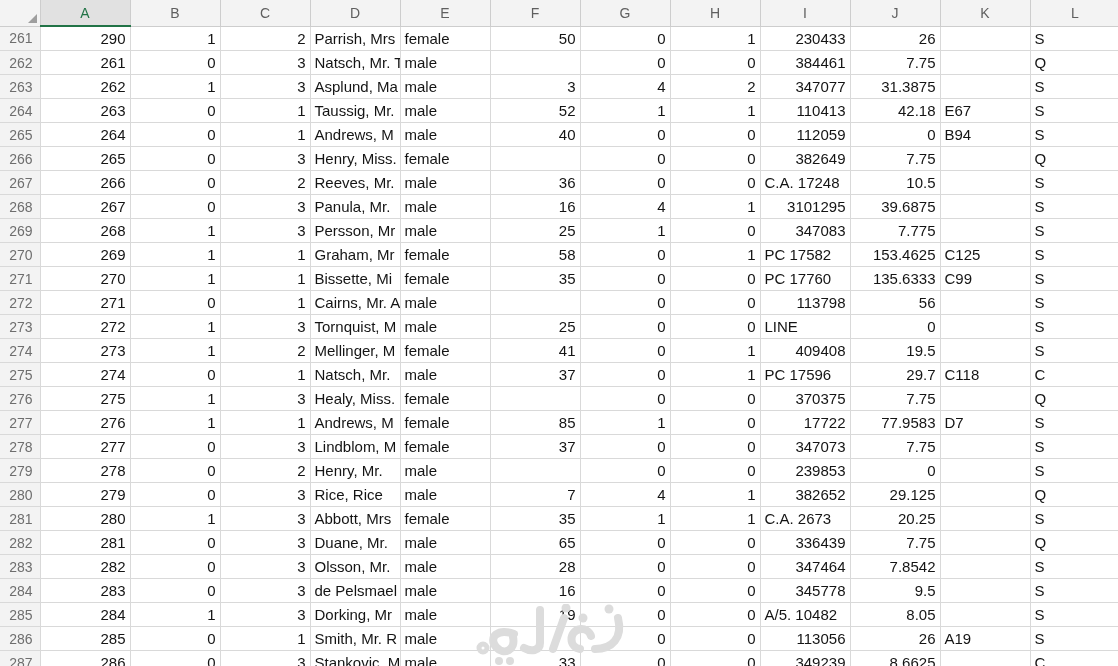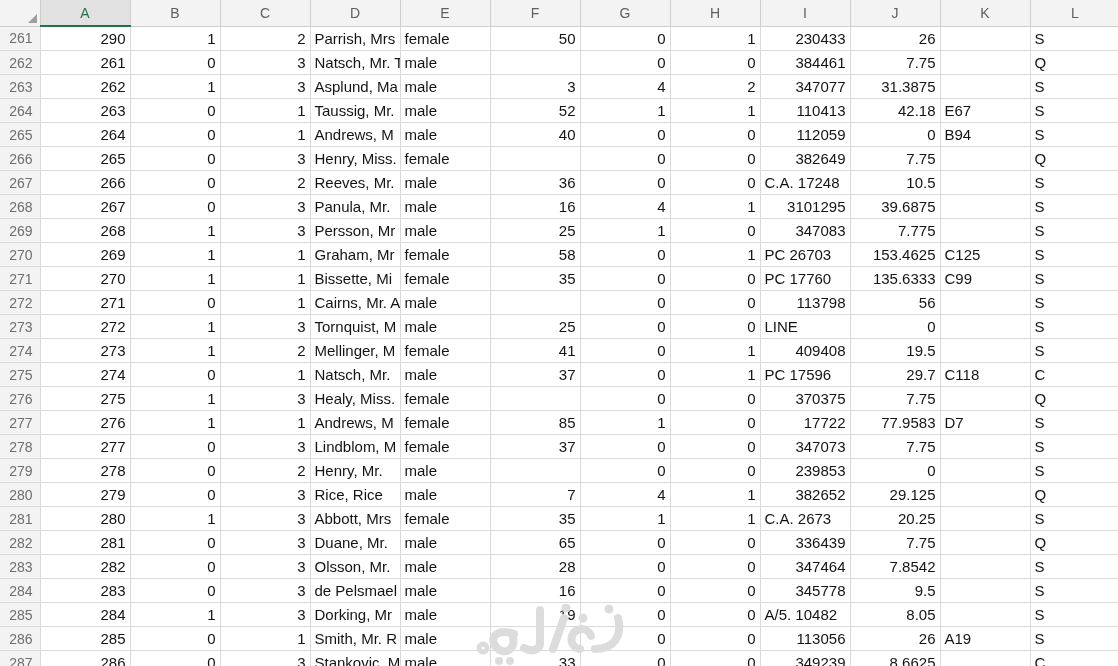--- a/index.html
+++ b/index.html
@@ -262,21 +262,21 @@
         <tr>
           <th>270</th>
           <td class="num">269</td>
           <td class="num">1</td>
           <td class="num">1</td>
           <td class="txt">Graham, Mr</td>
           <td class="txt">female</td>
           <td class="num">58</td>
           <td class="num">0</td>
           <td class="num">1</td>
-          <td class="txt">PC 26703</td>
+          <td class="txt">PC 17582</td>
           <td class="num">153.4625</td>
           <td class="txt">C125</td>
           <td class="txt">S</td>
         </tr>
         <tr>
           <th>271</th>
           <td class="num">270</td>
           <td class="num">1</td>
           <td class="num">1</td>
           <td class="txt">Bissette, Mi</td>

